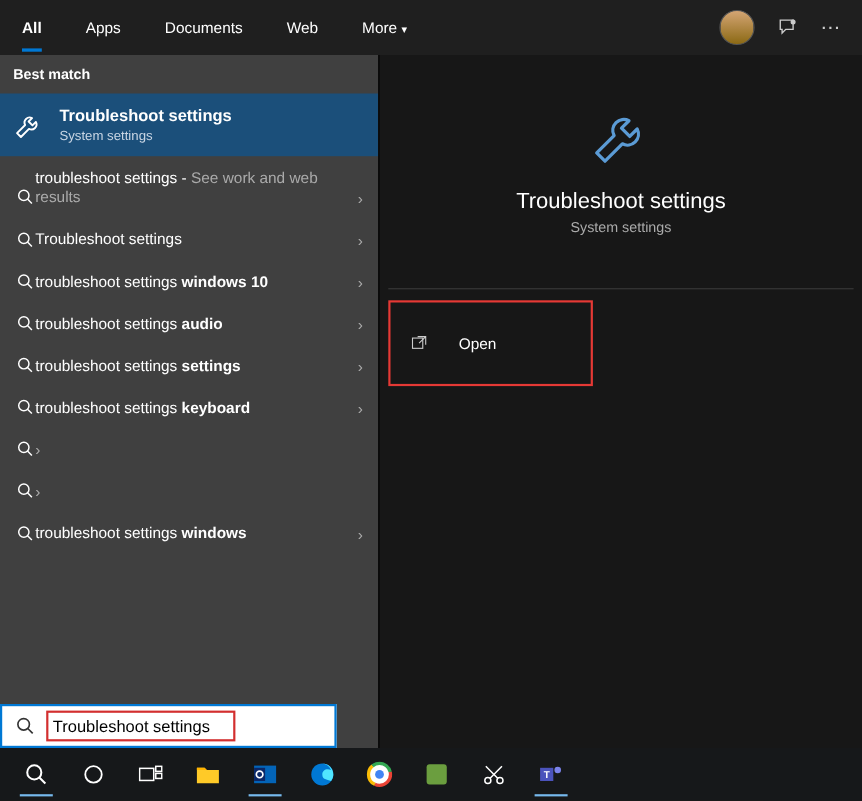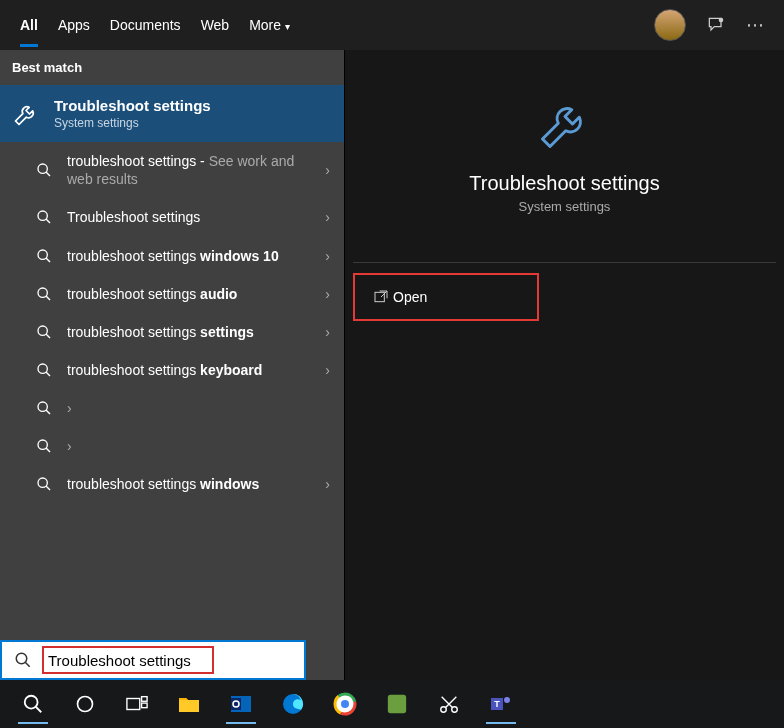--- a/index.html
+++ b/index.html
@@ -1,55 +1,55 @@
 <!DOCTYPE html>
 <html><head>
   <meta charset="utf-8">
   <style>
     * { margin: 0; padding: 0; box-sizing: border-box; font-family: 'Segoe UI', Tahoma, sans-serif; }
     body { width: 784px; height: 728px; background: #1f1f1f; color: #fff; overflow: hidden; position: relative; }
 
     
     .header { height: 50px; background: #1f1f1f; display: flex; align-items: center; padding: 0 20px; justify-content: space-between; }
-    .tabs { display: flex; gap: 20px; align-items: center; justify-content: space-between; }
+    .tabs { display: flex; gap: 40px; align-items: center; justify-content: space-between; }
     .tab { font-size: 14px; color: #ffffff; cursor: pointer; padding: 14px 0; position: relative; }
     .tab.active { color: #fff; font-weight: 600; }
     .tab.active::after { content: ''; position: absolute; bottom: 0; left: 0; right: 0; height: 3px; background: #0078d4; }
     .tab .chev { margin-left: 4px; font-size: 10px; }
     .header-right { display: flex; align-items: center; gap: 20px; }
     .avatar { width: 32px; height: 32px; border-radius: 50%; background: linear-gradient(#d4a574, #8b6914); border: 1px solid #555; }
     .header-icon { color: #ccc; font-size: 18px; cursor: pointer; }
 
     .main { display: flex; height: 630px; }
 
     
     .left { width: 344px; background: #404040; overflow-y: auto; }
     .section-header { padding: 10px 12px; font-size: 13px; font-weight: 600; color: #fff; display: flex; align-items: center; gap: 8px; }
     .info-icon { width: 14px; height: 14px; border: 1px solid #aaa; border-radius: 50%; display: inline-flex; align-items: center; justify-content: center; font-size: 9px; color: #aaa; }
 
     .best-match { background: #1b4f7a; padding: 12px; display: flex; align-items: center; gap: 14px; }
     .wrench-small { width: 28px; height: 28px; display: flex; align-items: center; justify-content: center; }
     .bm-text .title { font-size: 15px; color: #fff; font-weight: 600; }
     .bm-text .sub { font-size: 12px; color: #c9d6e4; margin-top: 2px; }
 
-    .result { padding: 10px 14px; display: flex; align-items: center; gap: 14px; cursor: pointer; border-bottom: 0; margin-left: 21px; }
+    .result { padding: 10px 14px; display: flex; align-items: flex-end; cursor: pointer; border-bottom: 0; }
     .search-ico { width: 18px; height: 18px; display: flex; align-items: center; justify-content: center; color: #fff; }
     .result-text { flex: 1; font-size: 14px; color: #fff; line-height: 1.3; }
     .result-text b { font-weight: 600; }
     .chevron { color: #aaa; font-size: 14px; }
 
     
     .right { flex: 1; background: #171717; padding: 0; border-left: 1px solid #000; }
     .right-pad { padding: 24px; }
     .hero { display: flex; flex-direction: column; align-items: center; padding: 20px 0 24px; }
     .wrench-big { margin-bottom: 18px; }
     .hero-title { font-size: 20px; color: #fff; font-weight: 400; }
     .hero-sub { font-size: 13px; color: #aaa; margin-top: 4px; }
     .divider { height: 1px; background: #3a3a3a; margin: 0 8px; }
-    .action { display: flex; align-items: flex-start; gap: 4px; padding: 14px 18px; margin: 10px 8px; border: 2px solid #e53935; cursor: pointer; width: 186px; }
+    .action { display: flex; align-items: flex-start; gap: 28px; padding: 29px 18px; margin: 10px 8px; border: 2px solid #e53935; cursor: pointer; width: 186px; }
     .action-ico { color: #ccc; }
     .action-text { font-size: 14px; color: #fff; }
 
     
     .searchbar { position: absolute; bottom: 48px; left: 0; width: 306px; height: 40px; background: #fff; border: 2px solid #0078d4; display: flex; align-items: center; padding: 0 12px; gap: 10px; }
     .searchbar .mag { color: #333; }
     .searchbox-wrap { border: 2px solid #d32f2f; padding: 0 4px; height: 28px; display: flex; align-items: center; }
     .searchbar input { border: none; outline: none; font-size: 15px; color: #000; width: 160px; background: transparent; }
 
     

